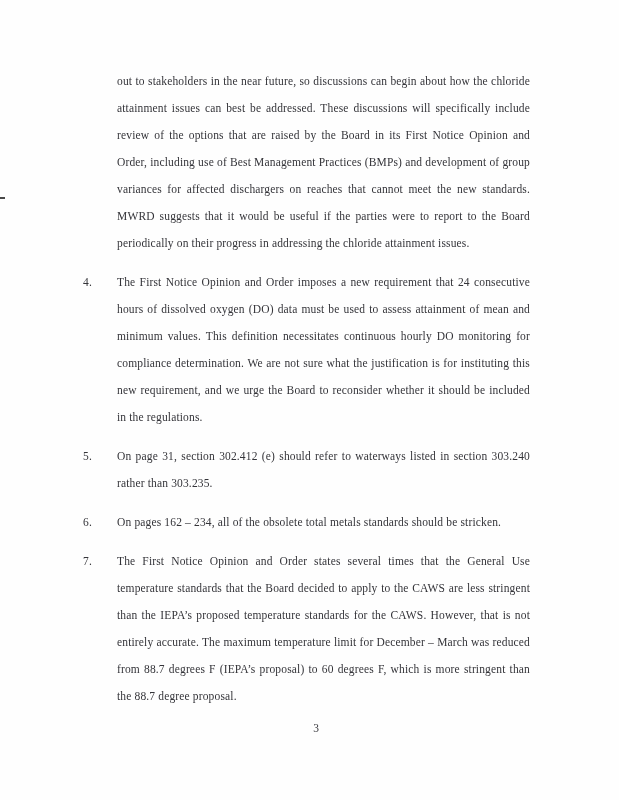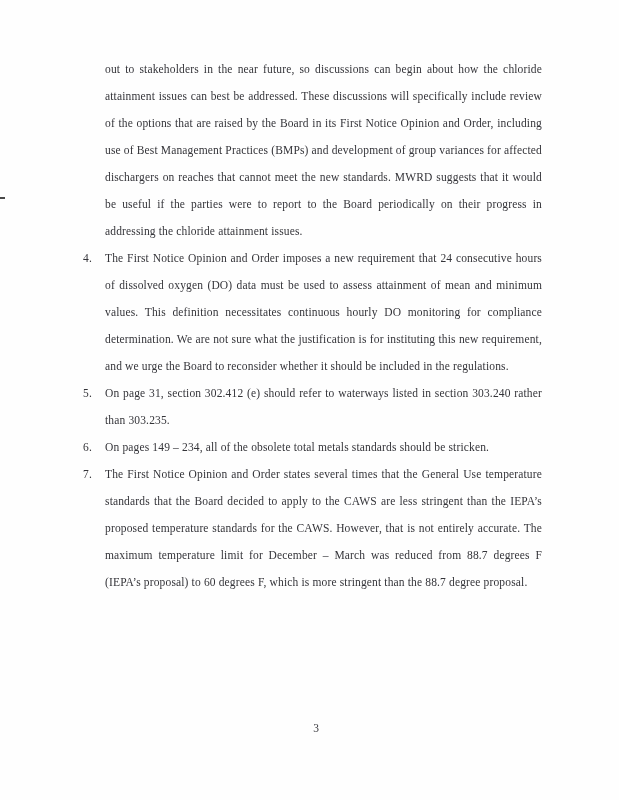--- a/index.html
+++ b/index.html
@@ -33,21 +33,21 @@
     position: absolute;
     left: 105px;
     top: 56px;
     width: 437px;
     font-size: 11.5px;
     line-height: 27px;
     text-align: justify;
     letter-spacing: 0.15px;
   }
   .para {
-    margin: 0;
+    margin: 12px;
     padding: 0;
   }
   .item {
     position: relative;
   }
   .item .num {
     position: absolute;
     left: -22px;
     top: 0;
     width: 20px;
@@ -80,21 +80,21 @@
         <p class="para">The First Notice Opinion and Order imposes a new requirement that 24 consecutive hours of dissolved oxygen (DO) data must be used to assess attainment of mean and minimum values.  This definition necessitates continuous hourly DO monitoring for compliance determination. We are not sure what the justification is for instituting this new requirement, and we urge the Board to reconsider whether it should be included in the regulations.</p>
       </div>
 
       <div class="item">
         <span class="num">5.</span>
         <p class="para">On page 31, section 302.412 (e) should refer to waterways listed in section 303.240 rather than 303.235.</p>
       </div>
 
       <div class="item">
         <span class="num">6.</span>
-        <p class="para">On pages 149 – 234, all of the obsolete total metals standards should be stricken.</p>
+        <p class="para">On pages 162 – 234, all of the obsolete total metals standards should be stricken.</p>
       </div>
 
       <div class="item">
         <span class="num">7.</span>
         <p class="para">The First Notice Opinion and Order states several times that the General Use temperature standards that the Board decided to apply to the CAWS are less stringent than the IEPA’s proposed temperature standards for the CAWS.  However, that is not entirely accurate. The maximum temperature limit for December – March was reduced from 88.7 degrees F (IEPA’s proposal) to 60 degrees F, which is more stringent than the 88.7 degree proposal.</p>
       </div>
 
     </div>
 
     <div class="page-number">3</div>

